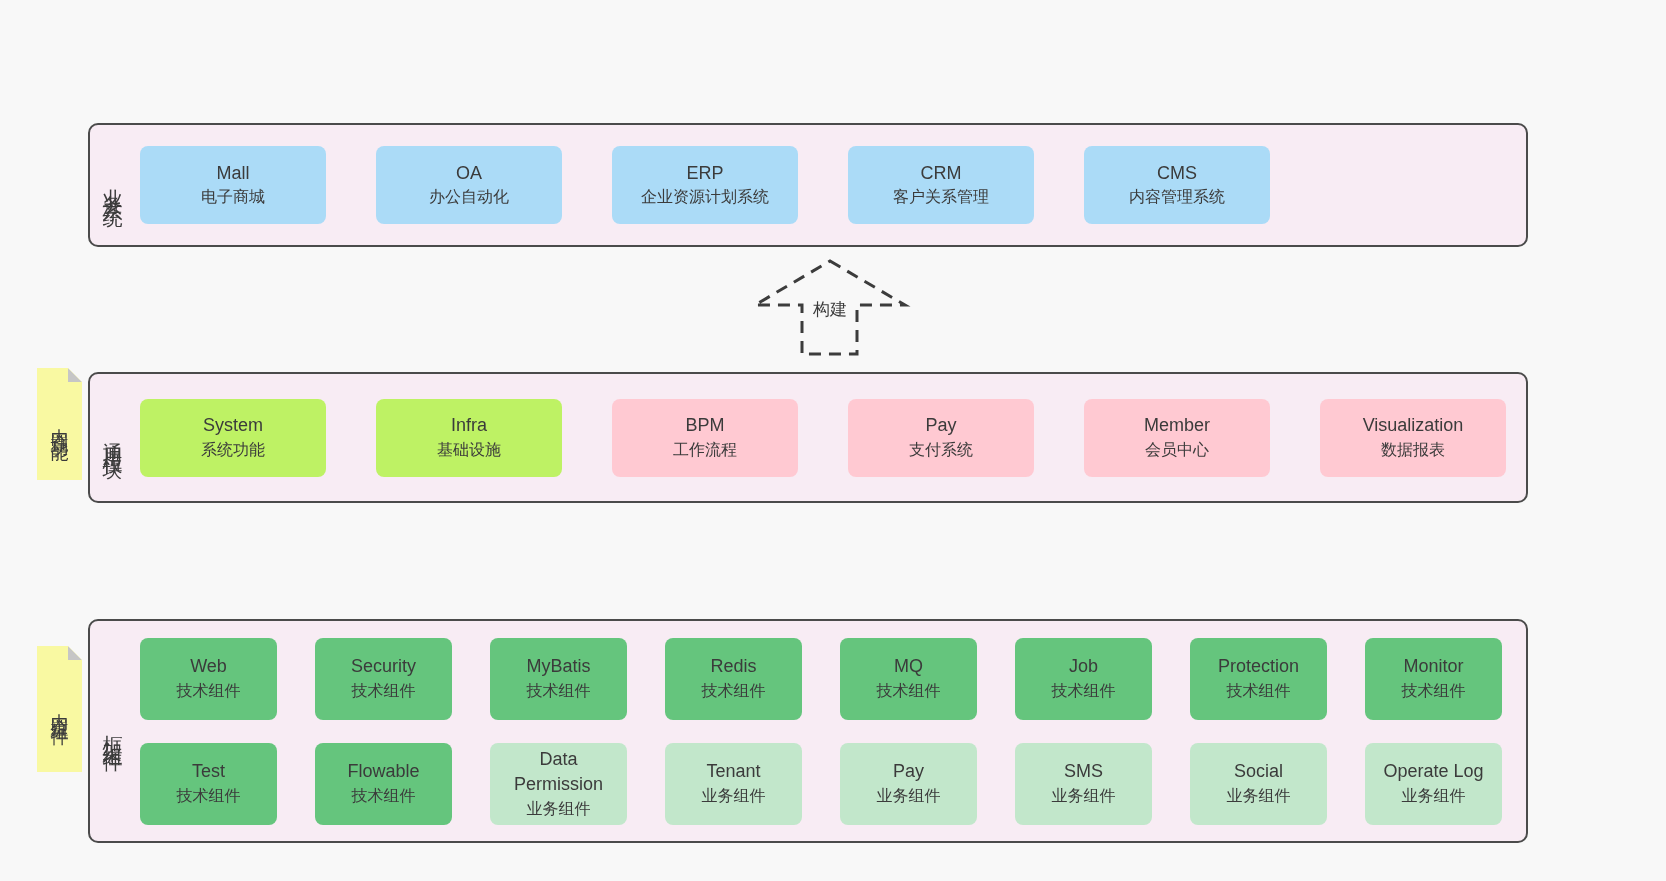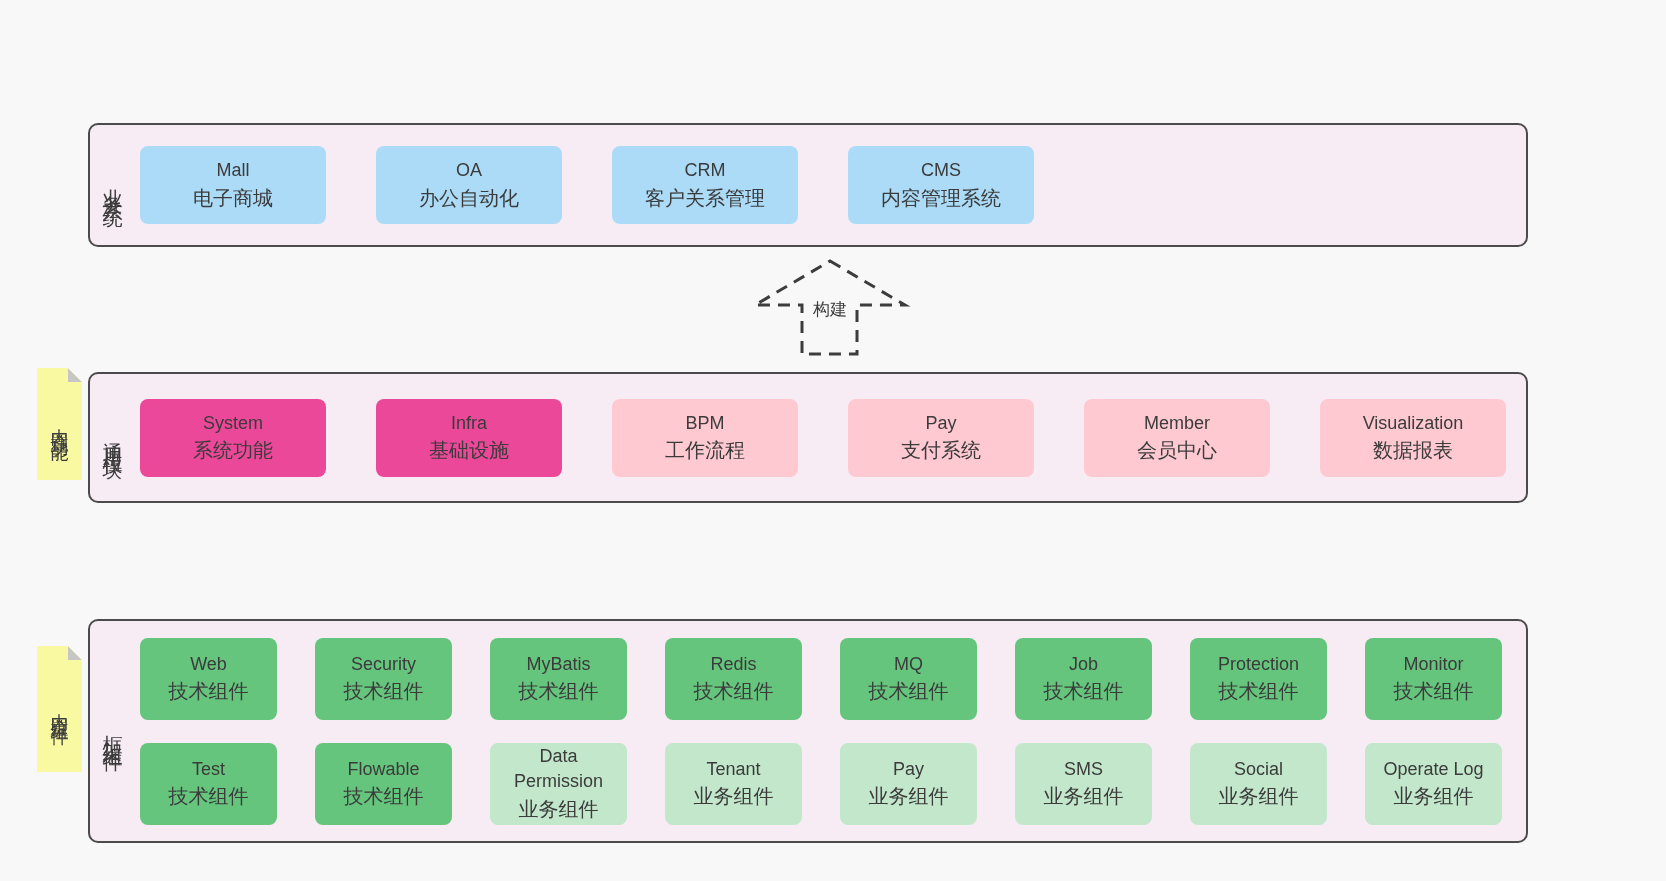--- a/index.html
+++ b/index.html
@@ -25,23 +25,23 @@
   .col { display:flex; flex-direction:column; gap:23px; }
   .row8 { display:flex; gap:38px; }
   .box {
     border-radius:8px;
     display:flex; flex-direction:column; justify-content:center; align-items:center;
     text-align:center; line-height:1.42; box-sizing:border-box; padding:2px 6px;
   }
   .box-l { width:186px; height:78px;text-align:center; }
   .box-s { width:137px; height:82px; }
   .box-title { font-size:18px; }
-  .box-sub { font-size:20px; }
+  .box-sub { font-size:16px; }
   .blue  { background:#abdbf7; }
-  .red   { background:#ec4899; }
+  .red   { background:#bef264; }
   .pink  { background:#ffc9d2; }
   .gdark { background:#65c57d; }
   .glight{ background:#c2e7cb; }
   .note {
     position:absolute; left:37px; width:45px;
     background:#f9f9a2;
     clip-path:polygon(0 0, calc(100% - 14px) 0, 100% 14px, 100% 100%, 0 100%);
     display:flex; align-items:center; justify-content:center;
   }
   .note::after {
@@ -69,20 +69,24 @@
     <div class="row">
       <div class="box box-l blue">
         <div class="box-title">Mall</div>
         <div class="box-sub">电子商城</div>
       </div>
       <div class="box box-l blue">
         <div class="box-title">OA</div>
         <div class="box-sub">办公自动化</div>
       </div>
       <div class="box box-l blue">
+        <div class="box-title">ERP</div>
+        <div class="box-sub">企业资源计划系统</div>
+      </div>
+      <div class="box box-l blue">
         <div class="box-title">CRM</div>
         <div class="box-sub">客户关系管理</div>
       </div>
       <div class="box box-l blue">
         <div class="box-title">CMS</div>
         <div class="box-sub">内容管理系统</div>
       </div>
     </div>
   </section>
 

